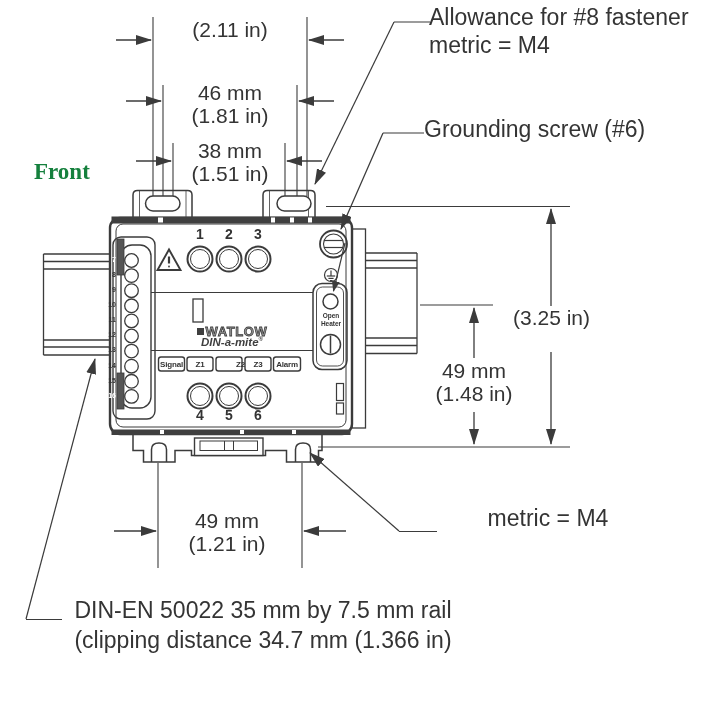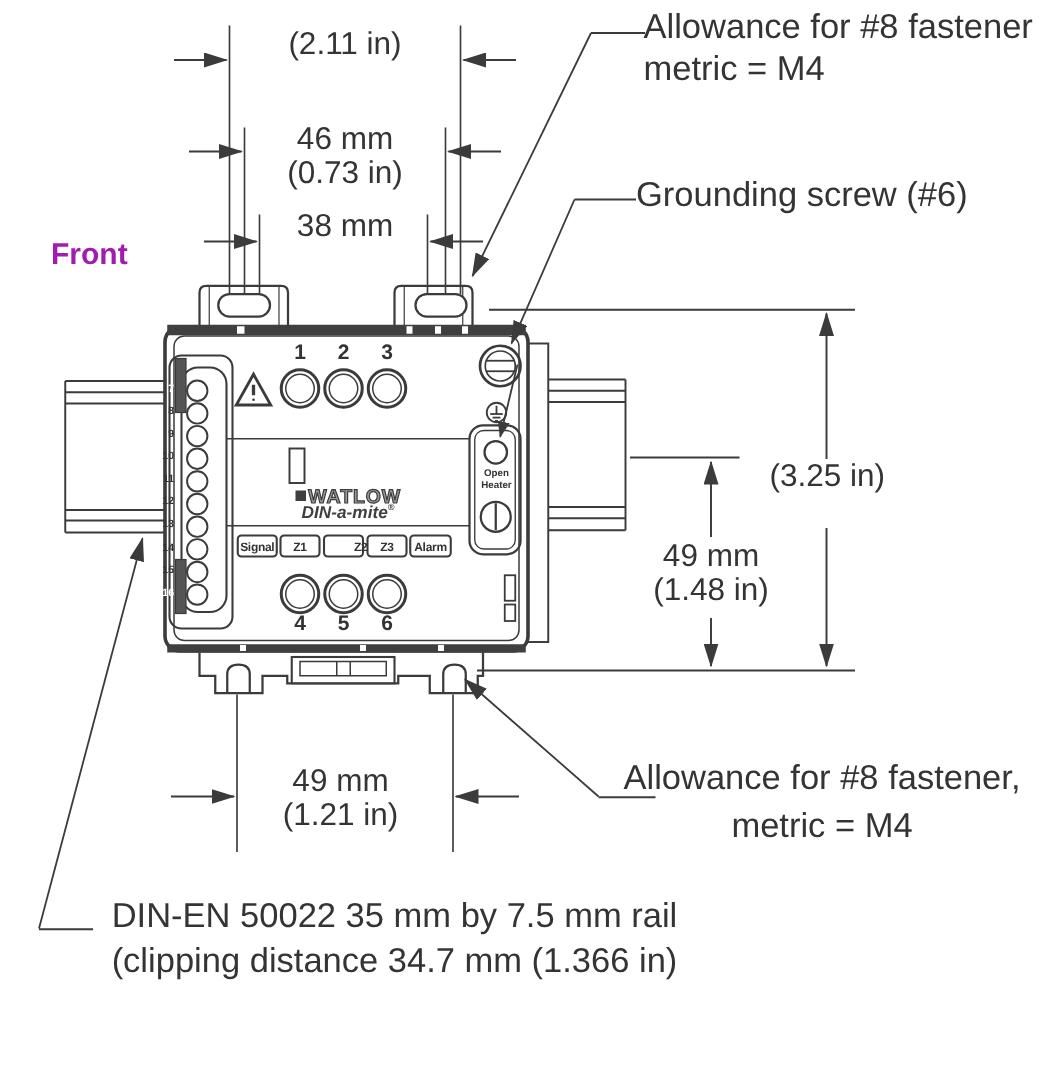--- a/index.html
+++ b/index.html
@@ -7,21 +7,21 @@
     position:relative;
     width:705px;height:724px;
     background:#ffffff;
     overflow:hidden;
     font-family:"Liberation Sans","DejaVu Sans",sans-serif;
     color:#2e2e2e;
   }
   .txt{position:absolute;white-space:nowrap;}
   .dim{font-size:21px;line-height:23px;text-align:center;color:#343434;}
   .callout{font-size:23px;line-height:26px;color:#343434;}
-  .front{font-size:20px;font-weight:bold;color:#a21caf;}
+  .front{font-size:23px;font-weight:bold;color:#15803d;font-family:Liberation Serif, serif;}
   .note{font-size:23px;line-height:29.5px;text-align:center;color:#343434;}
   .bottom-callout{font-size:23px;line-height:32px;text-align:center;color:#343434;}
   .term-num{font-size:14px;font-weight:600;text-align:center;width:16px;color:#333;}
   .side-num{font-size:7px;font-weight:bold;text-align:right;width:16px;color:#333;}
   .zone-lbl{font-size:8px;font-weight:bold;text-align:center;color:#333;letter-spacing:-0.2px;}
   .watlow{font-size:13px;font-weight:800;letter-spacing:0.6px;color:#9a9a9a;margin-top:20px;-webkit-text-stroke:0.8px #3c3c3c;}
   .logo-mark{display:inline-block;width:7px;height:7px;background:#3f3f3f;margin-right:2px;vertical-align:1px;}
   .dinamite{font-size:11.5px;font-style:italic;font-weight:bold;color:#3f3f3f;}
   .dinamite sup{font-size:6px;}
   .openheater{font-size:6.5px;font-weight:bold;line-height:7.5px;text-align:center;color:#333;}
@@ -222,44 +222,44 @@
   </g>
 </svg>
 
 <div class="txt front" style="left:34px;top:159px;">Front</div>
 
 <div class="txt dim" style="left:160px;top:18px;width:140px;">
   <div>(2.11 in)</div>
 </div>
 <div class="txt dim" style="left:160px;top:81px;width:140px;">
   <div>46 mm</div>
-  <div>(0.73 in)</div>
+  <div>(1.81 in)</div>
 </div>
 <div class="txt dim" style="left:160px;top:139px;width:140px;">
   <div>38 mm</div>
+  <div>(1.51 in)</div>
 </div>
 
 <div class="txt dim" style="left:489px;top:306px;width:125px;background:#fff;">
   <div>(3.25 in)</div>
 </div>
 <div class="txt dim" style="left:412px;top:359px;width:124px;background:#fff;">
   <div>49 mm</div>
   <div>(1.48 in)</div>
 </div>
 
 <div class="txt dim" style="left:155px;top:509px;width:144px;">
   <div>49 mm</div>
   <div>(1.21 in)</div>
 </div>
 
 <div class="txt callout" style="left:429px;top:4px;">Allowance for #8 fastener</div>
 <div class="txt callout" style="left:429px;top:32px;">metric = M4</div>
 <div class="txt callout" style="left:424px;top:116px;">Grounding screw (#6)</div>
 <div class="txt bottom-callout" style="left:393px;top:502px;width:310px;">
-  <div>Allowance for #8 fastener,</div>
   <div>metric = M4</div>
 </div>
 <div class="txt note" style="left:58px;top:596px;width:410px;">
   <div>DIN-EN 50022 35 mm by 7.5 mm rail</div>
   <div>(clipping distance 34.7 mm (1.366 in)</div>
 </div>
 
 <div class="txt term-num" style="left:192px;top:226px;">1</div>
 <div class="txt term-num" style="left:221px;top:226px;">2</div>
 <div class="txt term-num" style="left:250px;top:226px;">3</div>

